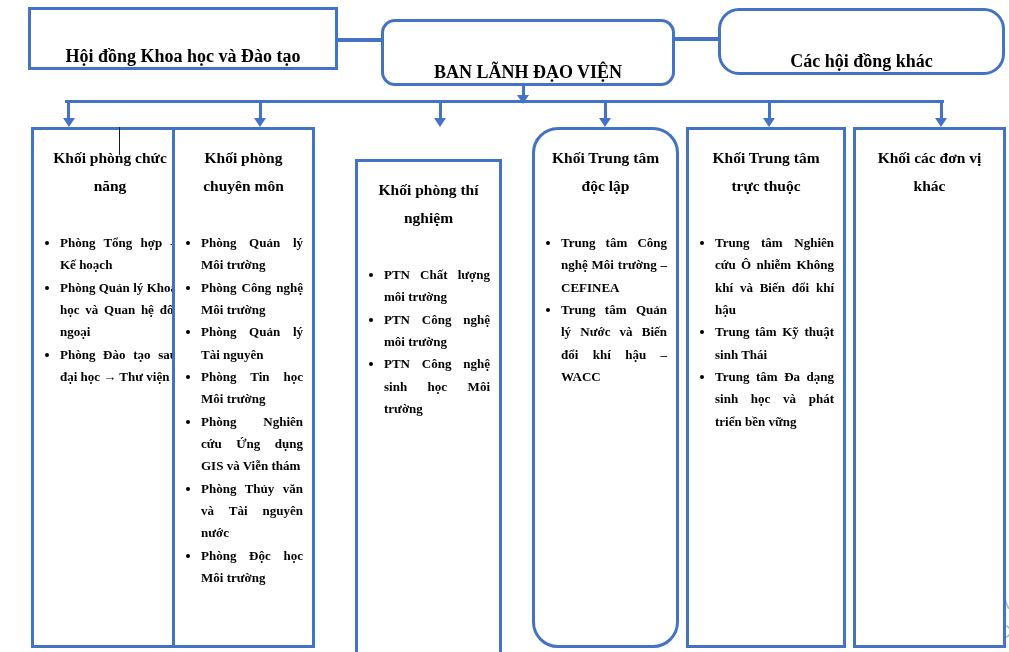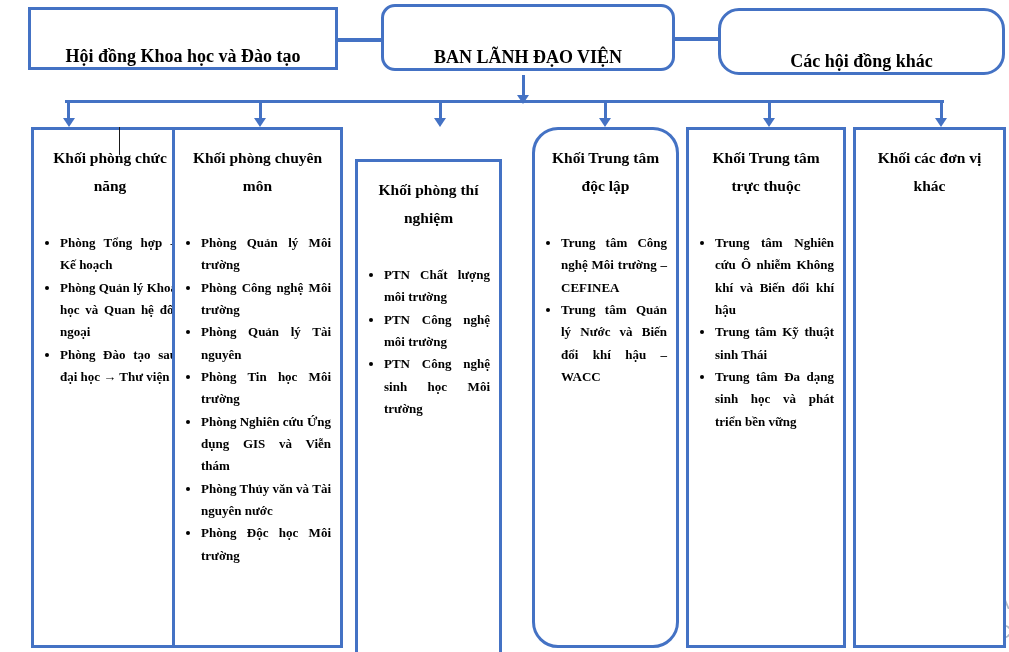--- a/index.html
+++ b/index.html
@@ -80,21 +80,21 @@
 </style>
 </head>
 <body>
 
 <div class="canvas">
 
   <div class="top-box" style="left:28px;top:7px;width:310px;height:63px;">
     <span>Hội đồng Khoa học và Đào tạo</span>
   </div>
 
-  <div class="top-box rounded" style="left:381px;top:4px;width:294px;height:67px;">
+  <div class="top-box rounded" style="left:381px;top:19px;width:294px;height:67px;">
     <span>BAN LÃNH ĐẠO VIỆN</span>
   </div>
 
   <div class="top-box" style="left:718px;top:8px;width:287px;height:67px;border-radius:21px;">
     <span>Các hội đồng khác</span>
   </div>
 
   <div class="h-conn" style="left:336px;top:38px;width:47px;"></div>
   <div class="h-conn" style="left:673px;top:37px;width:47px;"></div>
 
@@ -120,21 +120,21 @@
 
   <div class="col" style="left:3px;width:158px;margin-left:28px;">
     <div class="col-title">Khối phòng chức năng</div>
     <ul class="col-list">
       <li>Phòng Tổng hợp – Kế hoạch</li>
       <li>Phòng Quản lý Khoa học và Quan hệ đối ngoại</li>
       <li>Phòng Đào tạo sau đại học → Thư viện</li>
     </ul>
   </div>
 
-  <div class="col" style="left:172px;width:171px;">
+  <div class="col" style="left:172px;width:143px;">
     <div class="col-title">Khối phòng chuyên môn</div>
     <ul class="col-list">
       <li>Phòng Quản lý Môi trường</li>
       <li>Phòng Công nghệ Môi trường</li>
       <li>Phòng Quản lý Tài nguyên</li>
       <li>Phòng Tin học Môi trường</li>
       <li>Phòng Nghiên cứu Ứng dụng GIS và Viễn thám</li>
       <li>Phòng Thủy văn và Tài nguyên nước</li>
       <li>Phòng Độc học Môi trường</li>
     </ul>

